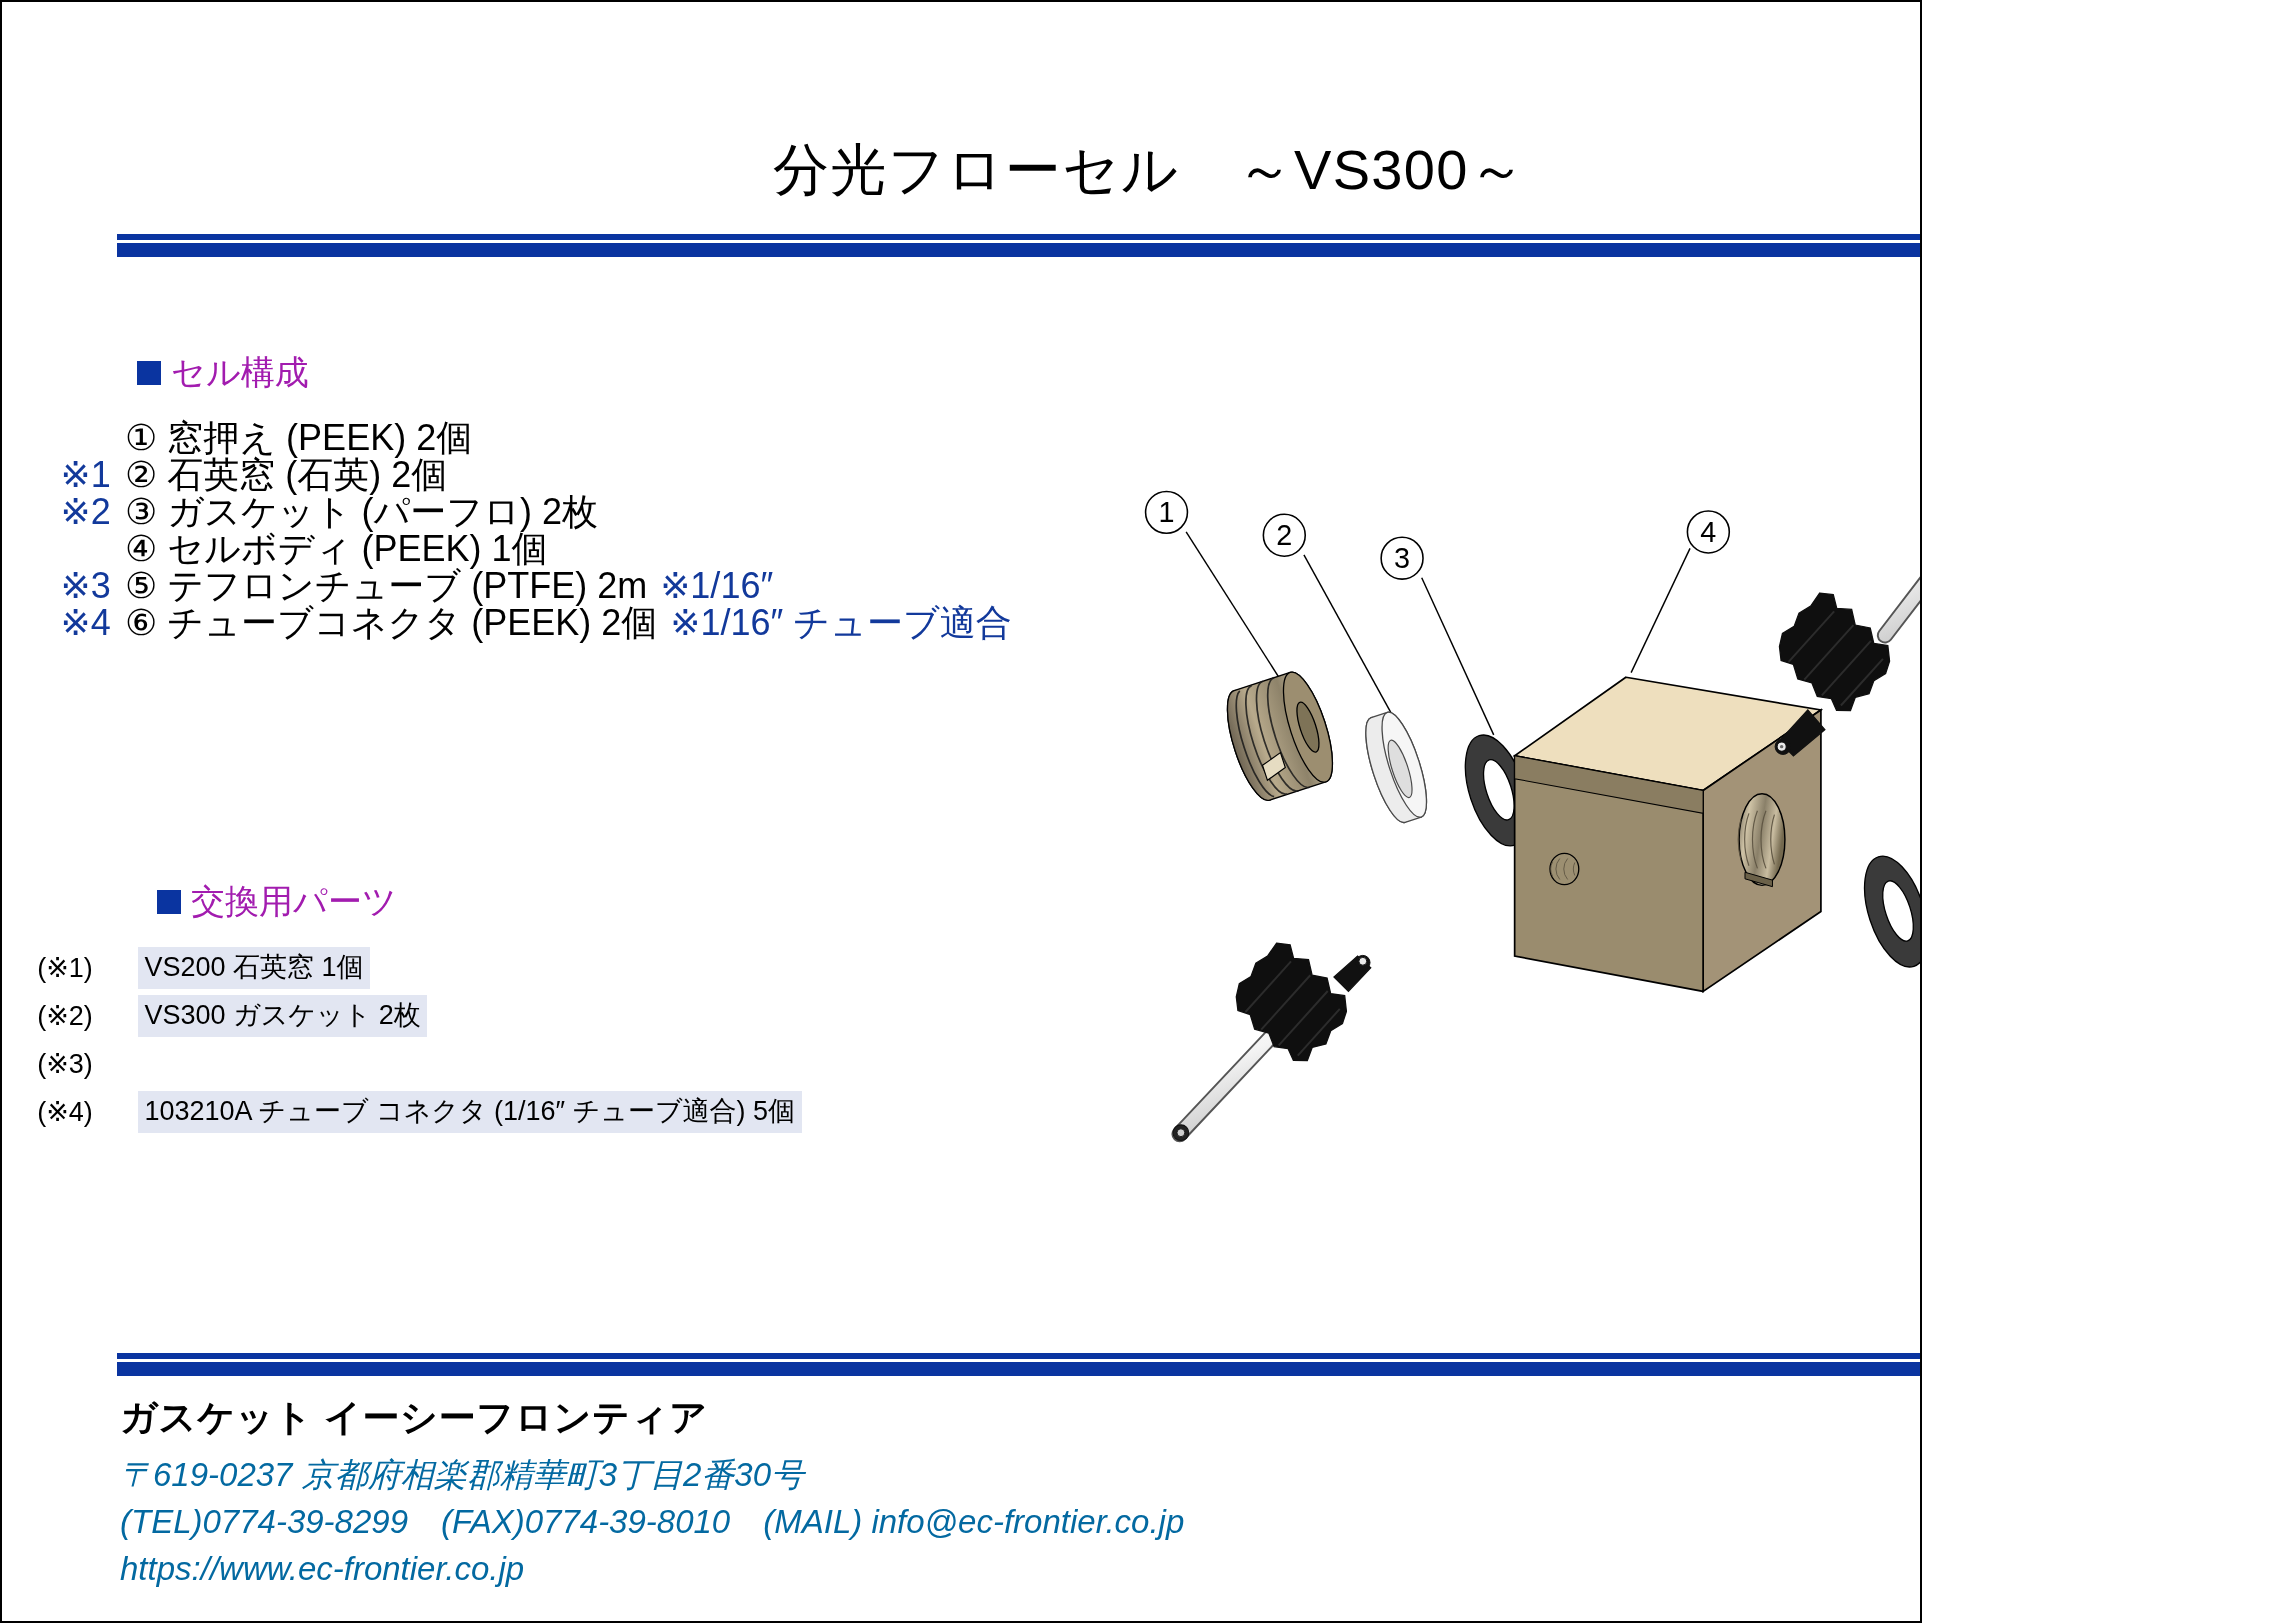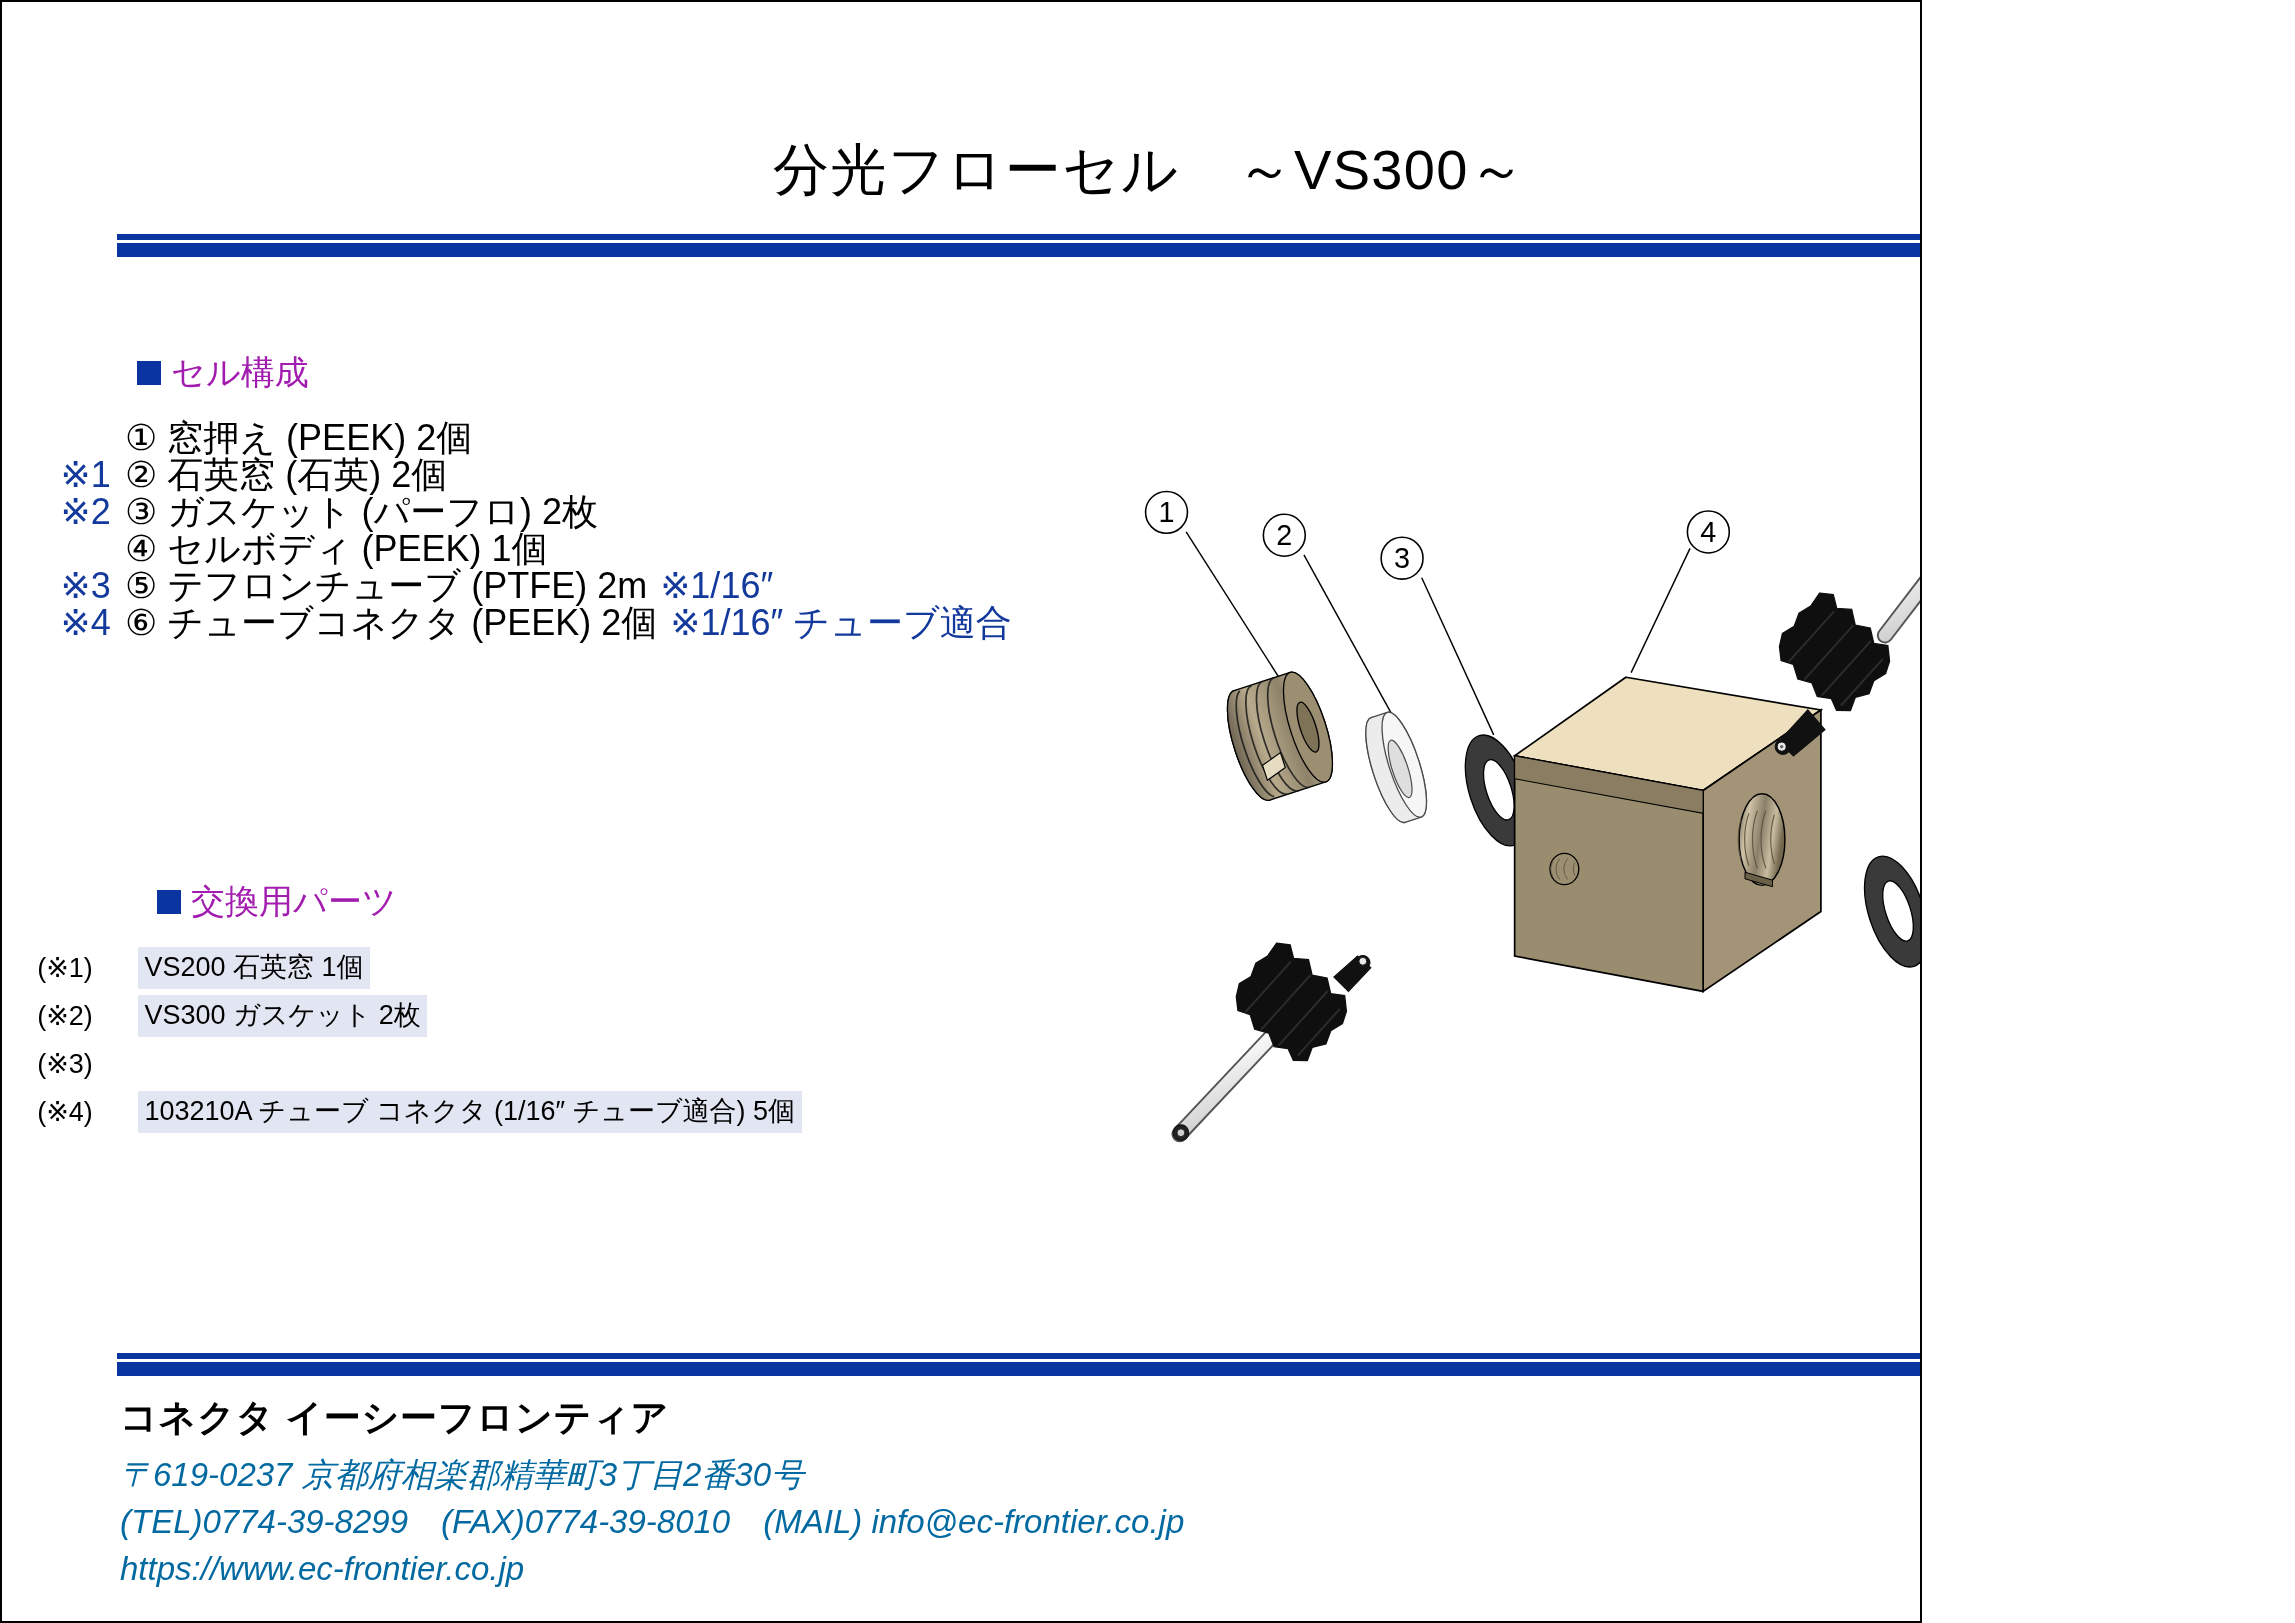--- a/index.html
+++ b/index.html
@@ -437,21 +437,21 @@
         <path d="M 18,16 L 50,24 L 50,42 L 18,34 Z" fill="#E6DCC2" stroke="#000" stroke-width="1.6"></path>
       </g>
 
     </svg>
   </div>
 
   <div class="rule-thin ftr-thin"></div>
   <div class="rule-thick ftr-thick"></div>
 
   <div id="footer">
-    <div class="company">コネクタ イーシーフロンティア</div>
+    <div class="company">ガスケット イーシーフロンティア</div>
     <div class="addr-line">〒619-0237 京都府相楽郡精華町3丁目2番30号</div>
     <div class="addr-line">(TEL)0774-39-8299　(FAX)0774-39-8010　(MAIL) info@ec-frontier.co.jp</div>
     <div class="addr-line">https://www.ec-frontier.co.jp</div>
   </div>
 
   <div id="logo">
     <svg width="177" height="131" viewBox="0 0 270 200" xmlns="http://www.w3.org/2000/svg">
 
       <path d="M 16,8 L 16,132 L 212,132 L 212,8" fill="none" stroke="#0A34A0" stroke-width="20" stroke-linecap="round" stroke-linejoin="round"></path>
 

